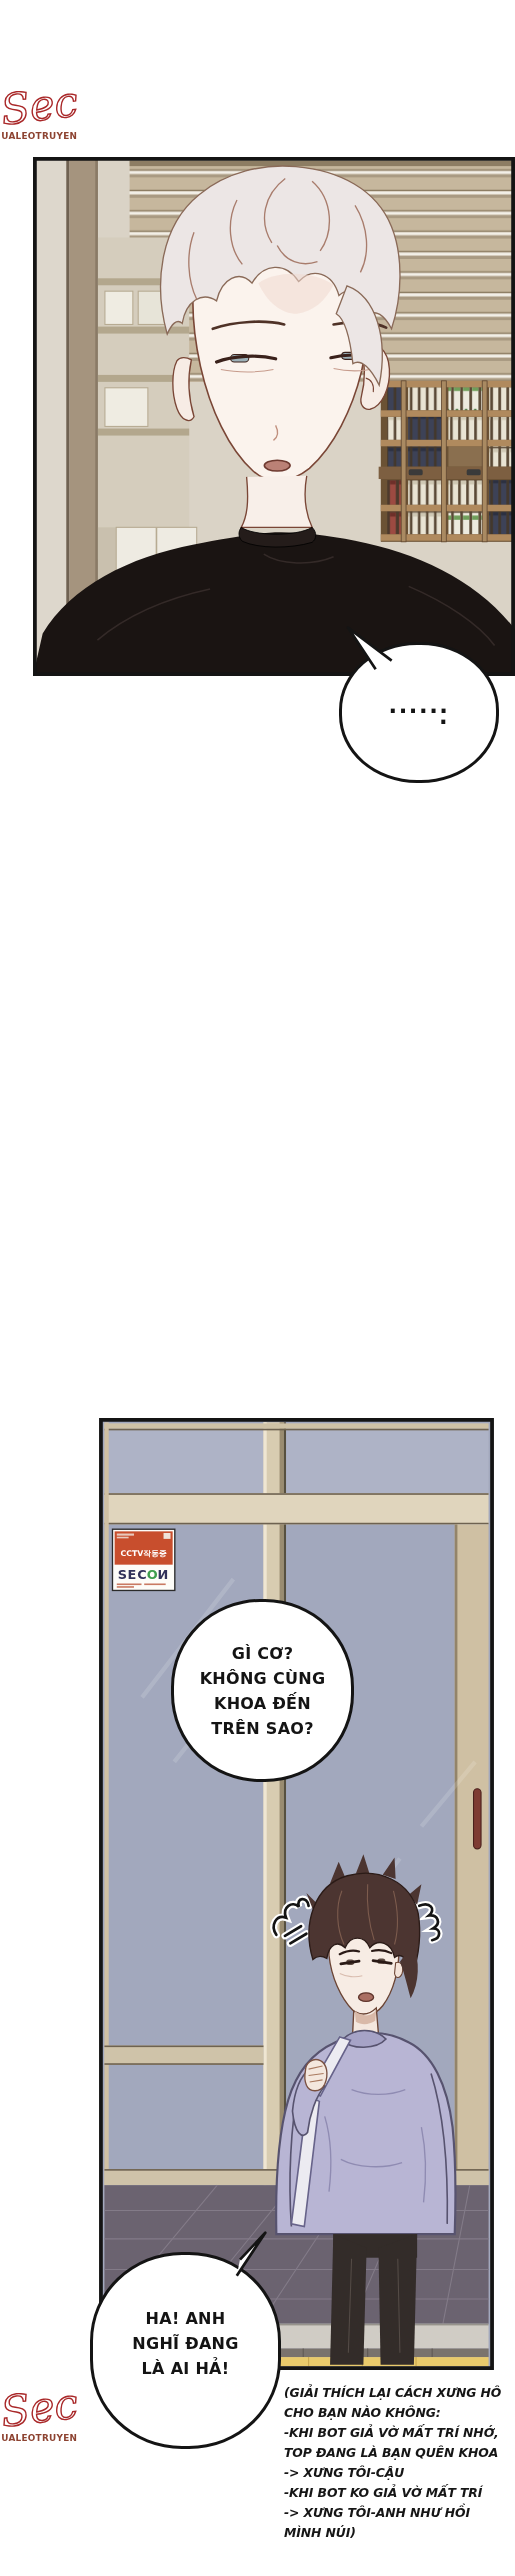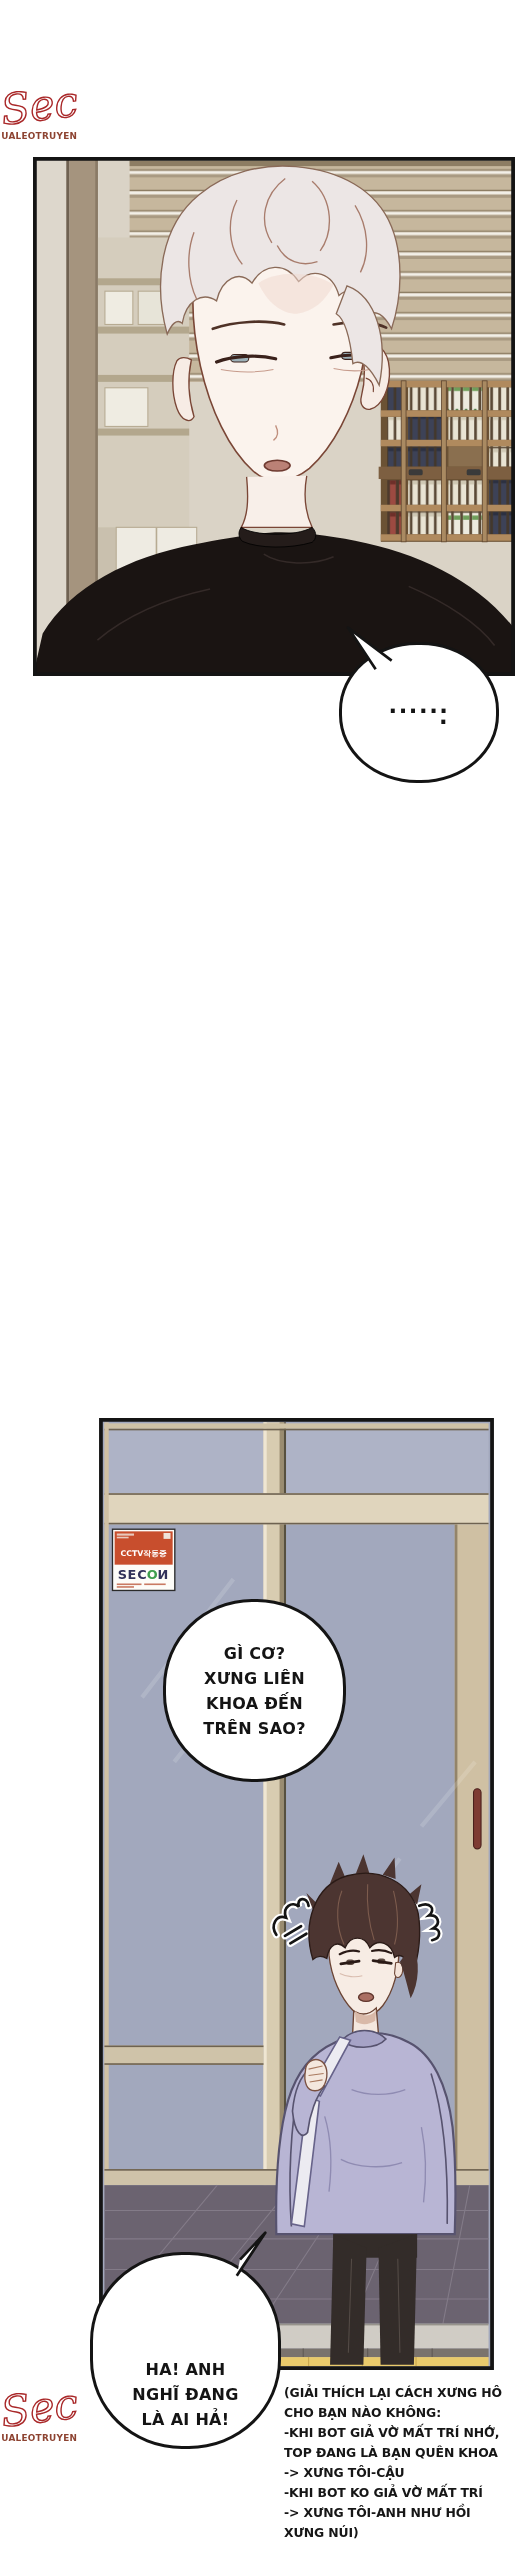--- a/index.html
+++ b/index.html
@@ -24,25 +24,25 @@
   }
   #bubble-dots{border-radius:78px / 68px;}
   #bubble-dots .dots-row{
     position:absolute;left:50%;transform:translateX(-50%);top:49px;
     font-weight:bold;font-size:22.6px;letter-spacing:1.6px;line-height:1;
   }
   #bubble-dots .dots-tail{
     position:absolute;left:63%;top:60px;font-weight:bold;font-size:22.6px;line-height:1;
   }
   #bubble-question{border-radius:89px / 88px;}
-  #bubble-exclaim{border-radius:92px / 89px;padding-bottom:14px;justify-content:flex-end;}
+  #bubble-exclaim{border-radius:92px / 89px;padding-bottom:14px;}
   .tail-svg{z-index:6;overflow:visible;}
   
   .footnote{
-    left:284px;top:2383px;width:231px;z-index:4;color:#161616;
+    left:284px;top:2383px;width:231px;z-index:4;color:#161616;font-style:italic;
   }
   .footnote div{
     font-weight:bold;font-size:12.4px;line-height:20px;letter-spacing:-0.1px;
     white-space:nowrap;transform-origin:left center;
   }
 </style>
 </head>
 <body>
 
 <svg class="abs watermark" style="left:1.1px;top:76px;" viewBox="0 0 160 130">
@@ -308,23 +308,23 @@
       <rect x="436" y="1519" width="156" height="44"></rect>
       <path d="M436,1519 L430,1762 L492,1762 L498,1545 Z"></path>
       <path d="M520,1545 L524,1762 L586,1762 L592,1519 Z"></path>
       <path d="M470,1565 L464,1740 M556,1565 L560,1740" stroke="#544b46" stroke-width="2" fill="none"></path>
     </g>
   </g>
 
   <rect x="3.5" y="3.5" width="728" height="1765" fill="none" stroke="#141414" stroke-width="7"></rect>
 </svg>
 
-<div class="abs bubble" id="bubble-question" style="left:163px;top:1599px;width:177px;height:177px;justify-content:center;">
+<div class="abs bubble" id="bubble-question" style="left:171px;top:1599px;width:177px;height:177px;justify-content:center;">
   <div class="bubble-line">GÌ CƠ?</div>
-  <div class="bubble-line">XƯNG LIÊN</div>
+  <div class="bubble-line">KHÔNG CÙNG</div>
   <div class="bubble-line">KHOA ĐẾN</div>
   <div class="bubble-line">TRÊN SAO?</div>
 </div>
 
 <div class="abs bubble" id="bubble-exclaim" style="left:90px;top:2252px;width:185px;height:177px;">
   <div class="bubble-line">HA! ANH</div>
   <div class="bubble-line">NGHĨ ĐANG</div>
   <div class="bubble-line">LÀ AI HẢ!</div>
 </div>
 <svg class="abs tail-svg" style="left:226px;top:2223px;" width="70" height="70" viewBox="0 0 130 130">
@@ -332,20 +332,20 @@
 </svg>
 
 <div class="abs footnote">
   <div>(GIẢI THÍCH LẠI CÁCH XƯNG HÔ</div>
   <div>CHO BẠN NÀO KHÔNG:</div>
   <div>-KHI BOT GIẢ VỜ MẤT TRÍ NHỚ,</div>
   <div>TOP ĐANG LÀ BẠN QUÊN KHOA</div>
   <div>-&gt; XƯNG TÔI-CẬU</div>
   <div>-KHI BOT KO GIẢ VỜ MẤT TRÍ</div>
   <div>-&gt; XƯNG TÔI-ANH NHƯ HỒI</div>
-  <div>XƯNG NÚI)</div>
+  <div>MÌNH NÚI)</div>
 </div>
 
 <svg class="abs watermark" style="left:1.1px;top:2378px;" viewBox="0 0 160 130">
   <text x="72" y="82" font-family="DejaVu Serif, serif" font-style="italic" font-size="78" text-anchor="middle" fill="#ffffff" stroke="#a92728" stroke-width="2.6" transform="rotate(-7 72 60)">Sec</text>
   <text x="64" y="117" font-size="16.5" font-weight="bold" text-anchor="middle" fill="#8d4331" letter-spacing="0.5">DUALEOTRUYEN</text>
 </svg>
 
 
 </body></html>

